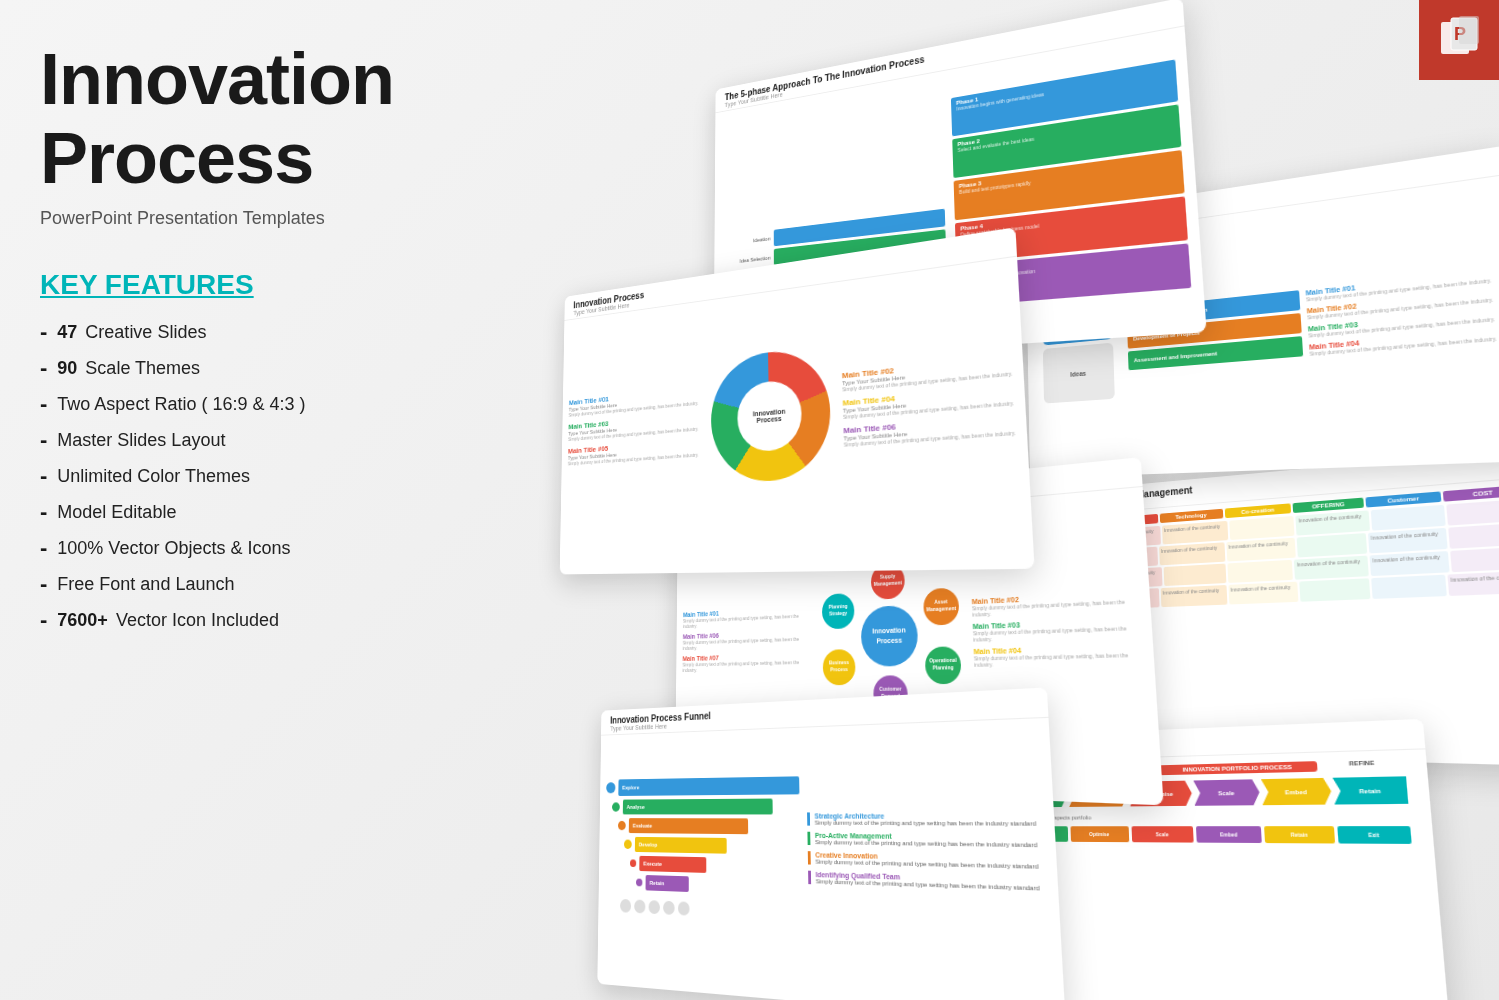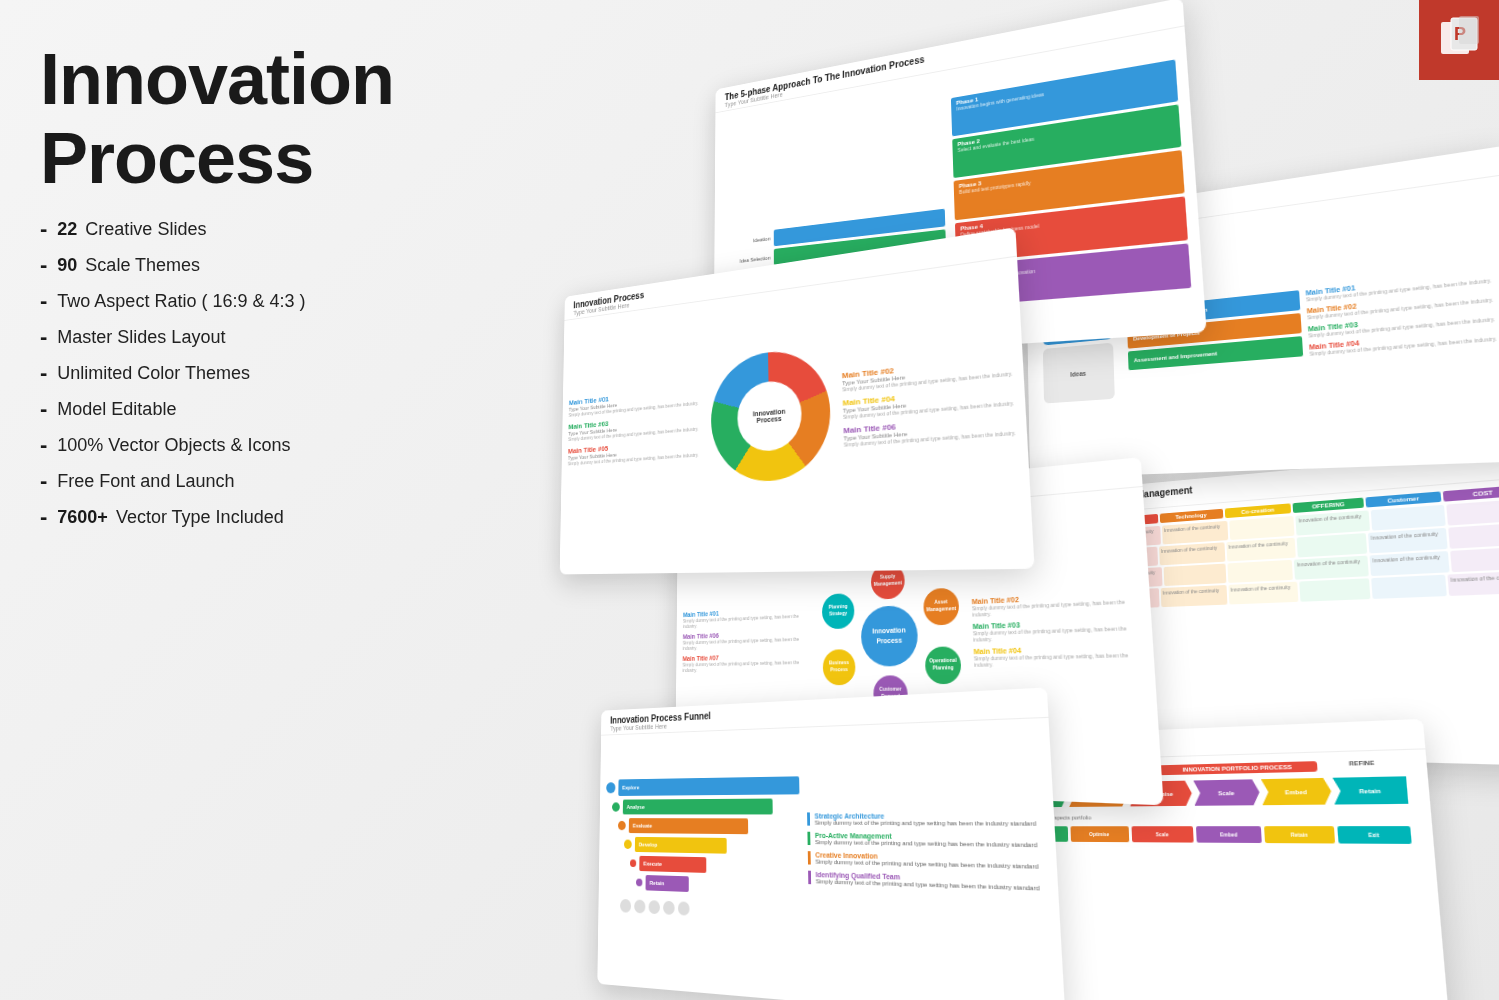--- a/index.html
+++ b/index.html
@@ -238,26 +238,28 @@
         <rect x="4" y="8" width="28" height="32" rx="2" fill="white" opacity="0.9"></rect>
         <rect x="14" y="4" width="26" height="32" rx="2" fill="#e8e8e8" stroke="white" stroke-width="1"></rect>
         <text x="17" y="26" font-size="18" font-weight="900" fill="#c0392b" font-family="Arial">P</text>
         <rect x="22" y="2" width="20" height="28" rx="2" fill="#d5d5d5" opacity="0.5"></rect>
       </svg>
     </div>
   </div>
 
   <div class="left-panel">
     <h1 class="main-title">Innovation Process</h1>
-
+    <p class="subtitle">PowerPoint Presentation Templates</p>
+
+    <div class="key-features-label">KEY FEATURES</div>
 
     <ul class="features-list">
       <li>
         <span class="dash">-</span>
-        <span class="bold-num">22</span>
+        <span class="bold-num">47</span>
         <span> Creative Slides</span>
       </li>
       <li>
         <span class="dash">-</span>
         <span class="bold-num">90</span>
         <span> Scale Themes</span>
       </li>
       <li>
         <span class="dash">-</span>
         <span>Two Aspect Ratio ( 16:9 &amp; 4:3 )</span>
@@ -278,21 +280,21 @@
         <span class="dash">-</span>
         <span>100% Vector Objects &amp; Icons</span>
       </li>
       <li>
         <span class="dash">-</span>
         <span>Free Font and Launch</span>
       </li>
       <li>
         <span class="dash">-</span>
         <span class="bold-num">7600+</span>
-        <span> Vector Type Included</span>
+        <span> Vector Icon Included</span>
       </li>
     </ul>
   </div>
 
   <div class="slides-area">
 
     <div class="slide-card slide-1">
       <div class="slide-title-strip">
         <div>The 5-phase Approach To The Innovation Process</div>
         <div class="slide-subtitle">Type Your Subtitle Here</div>

